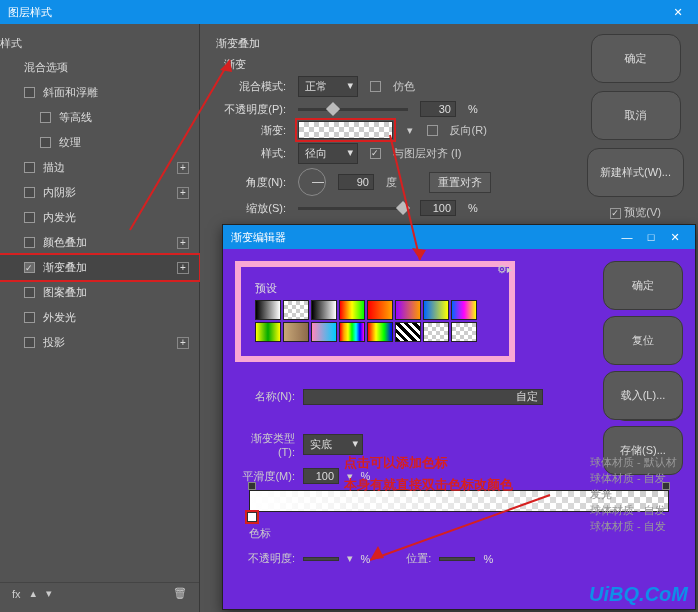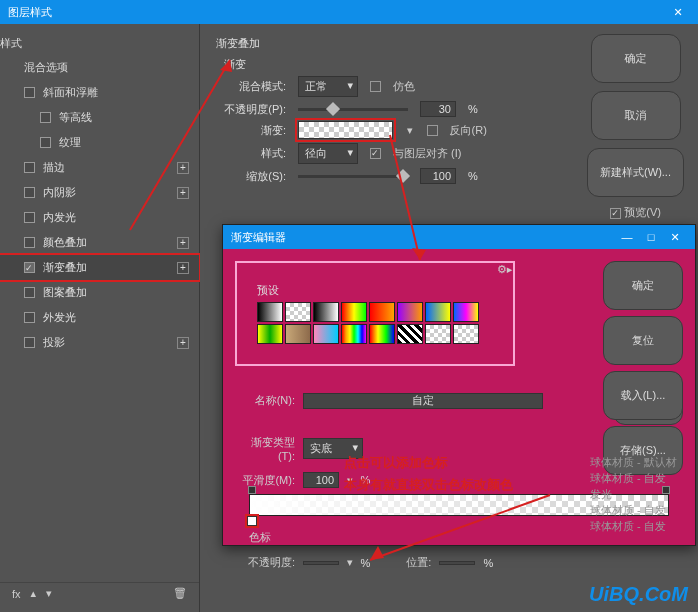--- a/index.html
+++ b/index.html
@@ -35,26 +35,26 @@
 .grad-swatch{width:95px;height:18px;border:1px solid #333;background:repeating-conic-gradient(#ccc 0 25%,#fff 0 50%) 0 0/10px 10px;outline:2px solid #d62020;outline-offset:1px}
 .grad-swatch-inner{width:100%;height:100%;background:linear-gradient(90deg,#fff 0%,rgba(255,255,255,0))}
 .btn{background:#5a5a5a;border:1px solid #3a3a3a;border-radius:12px;padding:16px 12px;color:#ddd;text-align:center;min-width:90px}
 .btn-col{position:absolute;top:10px;right:14px;display:flex;flex-direction:column;gap:8px;align-items:center}
 .preview-box{width:90px;height:90px;background:#353535;margin-top:6px;display:flex;align-items:center;justify-content:center}
 .preview-inner{width:60px;height:60px;background:radial-gradient(circle,#888,#333)}
 .angle-dial{width:28px;height:28px;border:1px solid #888;border-radius:50%;position:relative}
 .angle-dial::after{content:"";position:absolute;width:12px;height:1px;background:#ccc;top:50%;left:50%;transform-origin:left}
 .reset-btn{background:#5a5a5a;border:1px solid #3a3a3a;padding:2px 8px;color:#ddd}
 
-.ge{position:absolute;top:224px;left:222px;width:474px;height:322px;background:#be185d;border:1px solid #222;box-shadow:0 4px 12px rgba(0,0,0,.5)}
+.ge{position:absolute;top:224px;left:222px;width:474px;height:386px;background:#6d28d9;border:1px solid #222;box-shadow:0 4px 12px rgba(0,0,0,.5)}
 .ge-title{background:#0f8ee9;height:24px;display:flex;align-items:center;padding:0 8px;color:#fff}
 .ge-title .sp{flex:1}
 .ge-title .wbtn{width:24px;text-align:center}
 .ge-body{padding:12px;position:relative}
-.ge-presets-box{border:2px solid #f9a8d4;padding:20px;width:280px}
+.ge-presets-box{border:6px solid #f9a8d4;padding:14px;width:280px}
 .ge-presets-label{color:#ddd;margin-bottom:4px}
 .ge-grid{display:flex;flex-wrap:wrap;gap:2px}
 .sw{width:26px;height:20px;border:1px solid #222}
 .gear{position:absolute;top:14px;left:274px;color:#ccc}
 .ge-btns{position:absolute;top:12px;right:12px;display:flex;flex-direction:column;gap:6px}
 .ge-btns .btn{min-width:80px}
 .ge-row{display:flex;align-items:center;gap:8px;margin-top:10px}
 .ge-row .lbl{width:60px;text-align:right}
 .grad-bar{height:22px;background:repeating-conic-gradient(#ccc 0 25%,#fff 0 50%) 0 0/12px 12px;border:1px solid #222;position:relative;margin:6px 14px}
 .grad-bar-fill{position:absolute;inset:0;background:linear-gradient(90deg,#fff,rgba(255,255,255,0))}
@@ -166,20 +166,28 @@
       <span>反向(R)</span>
     </div>
 
     <div class="row">
       <span class="lbl">样式:</span>
       <span class="dropdown">径向</span>
       <span class="chk checked"></span>
       <span>与图层对齐 (I)</span>
     </div>
 
+    <div class="row">
+      <span class="lbl">角度(N):</span>
+      <span class="angle-dial"></span>
+      <span class="num-input">90</span>
+      <span>度</span>
+      <span style="width:8px"></span>
+      <span class="reset-btn">重置对齐</span>
+    </div>
 
     <div class="row">
       <span class="lbl">缩放(S):</span>
       <span class="slider-track">
           <span class="slider-thumb" style="left:100px"></span>
         </span>
       <span class="num-input">100</span>
       <span class="pct">%</span>
     </div>
 
@@ -229,21 +237,21 @@
 
     <div class="ge-btns">
       <div class="btn">确定</div>
       <div class="btn">复位</div>
       <div class="btn">载入(L)...</div>
       <div class="btn">存储(S)...</div>
     </div>
 
     <div class="ge-row" style="">
       <span class="lbl">名称(N):</span>
-      <input class="num-input" style="width: 240px; text-align: center;" value="自定">
+      <input class="num-input" style="width: 240px; text-align: right;" value="自定">
       <span style="flex:1"></span>
       <div class="btn" style="min-width:70px">新建(W)</div>
     </div>
 
     <div class="ge-row">
       <span class="lbl">渐变类型(T):</span>
       <span class="dropdown">实底</span>
     </div>
     <div class="ge-row">
       <span class="lbl">平滑度(M):</span>

